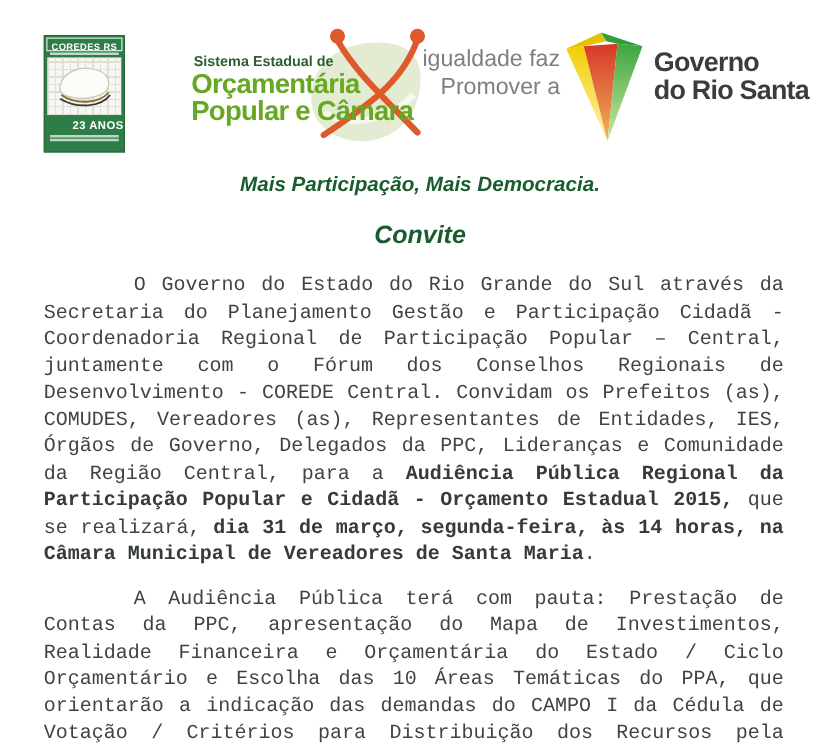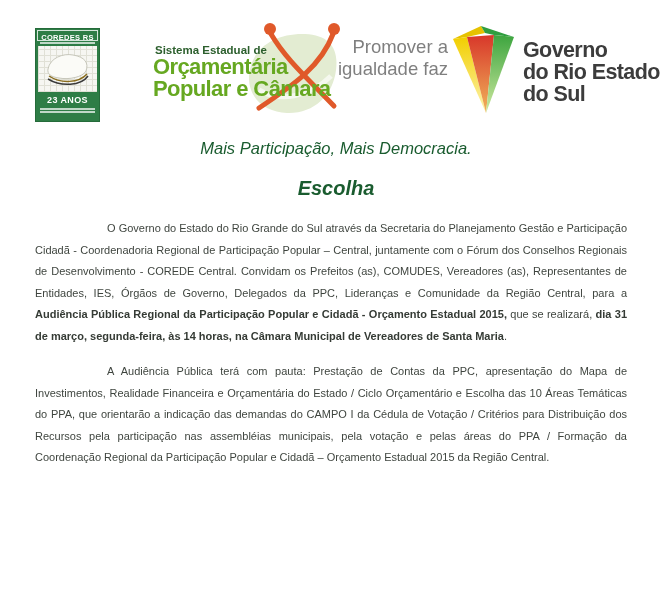--- a/index.html
+++ b/index.html
@@ -33,21 +33,21 @@
   .coredes-map {
     flex:0 0 46px; margin:2px 2px;
     background-color:#f6f6f2;
     background-image:
       repeating-linear-gradient(0deg, #e0e0d6 0 1px, transparent 1px 6px),
       repeating-linear-gradient(90deg, #e0e0d6 0 1px, transparent 1px 6px);
     display:flex; align-items:center; justify-content:center;
   }
   .coredes-years {
     color:#ffffff; font-weight:bold; font-size:9px;
-    text-align:center; height:13px; line-height:13px; letter-spacing:.4px;
+    text-align:right; height:13px; line-height:13px; letter-spacing:.4px;
   }
 
   
   .ppc { position:absolute; left:115px; top:18px; width:205px; height:108px;margin-left:38px; }
   .ppc-graphic { position:absolute; left:84px; top:0; }
   .ppc-text { position:absolute; left:0; top:26px; white-space:nowrap; }
   .ppc-tagline { color:#2c5f2d; font-weight:bold; font-size:11.5px; margin-left:2px; }
   .ppc-name { color:#66a821; font-weight:bold; font-size:22px; line-height:21.5px; letter-spacing:-0.6px; }
 
   
@@ -60,32 +60,32 @@
   .governo { position:absolute; left:448px; top:23px; display:flex; }
   .governo-text {
     margin-left:3px; margin-top:16px;
     color:#3c3c3c; font-weight:bold; font-size:21.5px; line-height:22px;
     letter-spacing:-0.6px; white-space:nowrap;
   }
 
   
   .motto {
     margin-top:11px; text-align:center;
-    color:#1a5c2f; font-weight:normal; font-style:italic; font-size:16.5px;
+    color:#1a5c2f; font-weight:bold; font-style:italic; font-size:16.5px;
   }
   .doc-title {
     margin-top:19px; text-align:center;
     color:#1a5c2f; font-weight:bold; font-style:italic; font-size:20px;
   }
 
   
   .body-text {
     margin:18px 45px 0 35px;
-    color:#3e443e; font-size:11px; line-height:21.5px;
-    text-align:justify; text-indent:72px;
+    color:#3e443e; font-size:16px; line-height:21.5px;
+    text-align:justify; text-indent:72px;font-family:Liberation Mono, monospace;
   }
   .body-text + .body-text { margin-top:14px; }
   .body-text b { color:#353b35; }
 </style>
 </head>
 <body>
 
 <div class="page">
 
   <div class="header">
@@ -115,22 +115,22 @@
         <circle cx="97" cy="11" r="6" fill="#e0592a"></circle>
       </svg>
       <div class="ppc-text">
         <div class="ppc-tagline">Sistema Estadual de</div>
         <div class="ppc-name">Orçamentária</div>
         <div class="ppc-name">Popular e Câmara</div>
       </div>
     </div>
 
     <div class="slogan">
+      <div>igualdade faz</div>
       <div>Promover a</div>
-      <div>igualdade faz</div>
     </div>
 
     <div class="governo">
       <svg width="72" height="97" viewBox="0 0 72 97">
         <defs>
           <linearGradient id="gY" x1="0" y1="0" x2="0" y2="1">
             <stop offset="0" stop-color="#f2cf00"></stop>
               <stop offset="1" stop-color="#fdf3b0"></stop>
           </linearGradient>
           <linearGradient id="gR" x1="0" y1="0" x2="0" y2="1">
@@ -143,27 +143,26 @@
           </linearGradient>
         </defs>
         <polygon points="5,16 33,3 37,10 19,14" fill="#e6c200"></polygon>
         <polygon points="33,3 66,14 46,12 37,10" fill="#2f9e3f"></polygon>
         <polygon points="5,16 19,14 38,90" fill="url(#gY)"></polygon>
         <polygon points="19,14 46,12 38,90" fill="url(#gR)"></polygon>
         <polygon points="46,12 66,14 38,90" fill="url(#gG)"></polygon>
       </svg>
       <div class="governo-text">
         <div>Governo</div>
-        <div>do Rio Estado</div>
-        <div>do Sul</div>
+        <div>do Rio Santa</div>
       </div>
     </div>
 
   </div>
 
   <div class="motto">Mais Participação, Mais Democracia.</div>
-  <div class="doc-title">Escolha</div>
+  <div class="doc-title">Convite</div>
 
   <p class="body-text"><span>O Governo do Estado do Rio Grande do Sul através da Secretaria do Planejamento Gestão e Participação Cidadã - Coordenadoria Regional de Participação Popular – Central, juntamente com o Fórum dos Conselhos Regionais de Desenvolvimento - COREDE Central. Convidam os Prefeitos (as), COMUDES, Vereadores (as), Representantes de Entidades, IES, Órgãos de Governo, Delegados da PPC, Lideranças e Comunidade da Região Central, para a </span><b>Audiência Pública Regional da Participação Popular e Cidadã - Orçamento Estadual 2015,</b><span> que se realizará, </span><b>dia 31 de março, segunda-feira, às 14 horas, na Câmara Municipal de Vereadores de Santa Maria</b><span>.</span></p>
 
   <p class="body-text">A Audiência Pública terá com pauta: Prestação de Contas da PPC, apresentação do Mapa de Investimentos, Realidade Financeira e Orçamentária do Estado / Ciclo Orçamentário e Escolha das 10 Áreas Temáticas do PPA, que orientarão a indicação das demandas do CAMPO I da Cédula de Votação / Critérios para Distribuição dos Recursos pela participação nas assembléias municipais, pela votação e pelas áreas do PPA / Formação da Coordenação Regional da Participação Popular e Cidadã – Orçamento Estadual 2015 da Região Central.</p>
 
 </div>
 
 </body></html>

